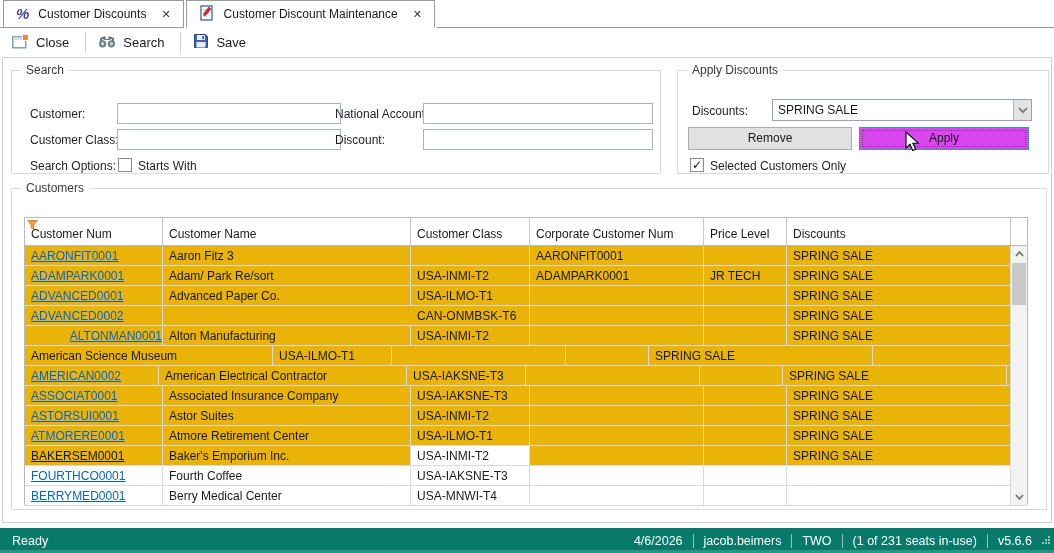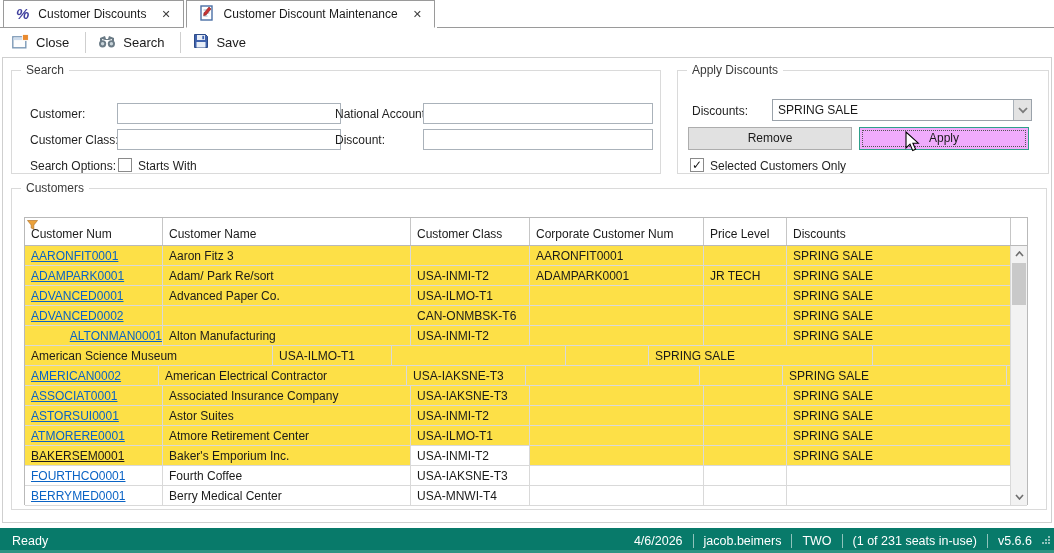--- a/index.html
+++ b/index.html
@@ -58,38 +58,38 @@
   .dropdown .dd-btn {
     width: 18px; height: 100%; background: #e3e3e3; border-left: 1px solid #aab2ba;
     display: flex; align-items: center; justify-content: center;
   }
   
   .push-btn {
     position: absolute; height: 23px; text-align: center; font-size: 12px;
     line-height: 21px; color: #1a1a1a;
   }
   .btn-gray { background: #e1e1e1; border: 1px solid #adadad; }
-  .btn-accent { background: #f0abfc; border: 1px solid #2fa08a; position: absolute; }
+  .btn-accent { background: #d946ef; border: 1px solid #2fa08a; position: absolute; }
   .btn-accent .focus-rect {
     position: absolute; inset: 2px; border: 1px dotted #555;
   }
   
   #grid {
     position: absolute; left: 12px; top: 28px; width: 1004px; height: 288px;
     border: 1px solid #b9b9b9; background: #fff;
   }
   .grid-header { display: flex; height: 28px; border-bottom: 1px solid #b9b9b9; background: #fff; position: relative; }
   .hcell {
     border-right: 1px solid #c6c6c6; padding: 9px 0 0 6px; font-size: 12px; color: #1a1a1a;
     position: relative; overflow: hidden; white-space: nowrap;
   }
   .hcell.filler { border-right: none; flex: 1; }
   .grid-body { position: relative; }
   .grow { display: flex; height: 20px; border-bottom: 1px solid #d9d9d9; background: #fff; }
-  .grow.teal { background: #fde047; }
+  .grow.teal { background: #eab308; }
   .gcell {
     border-right: 1px solid #d9d9d9; padding: 3px 0 0 6px; font-size: 12px;
     overflow: hidden; white-space: nowrap; color: #1a1a1a;
   }
   .gcell .link { color: #0a63c5; text-decoration: underline; }
   .grow.focused .link { color: #1a1a1a; }
   .grow.focused .cell-class { background: #fff; }
   .funnel-icon { position: absolute; top: 1px; left: 2px; }
   
   .vscroll {

